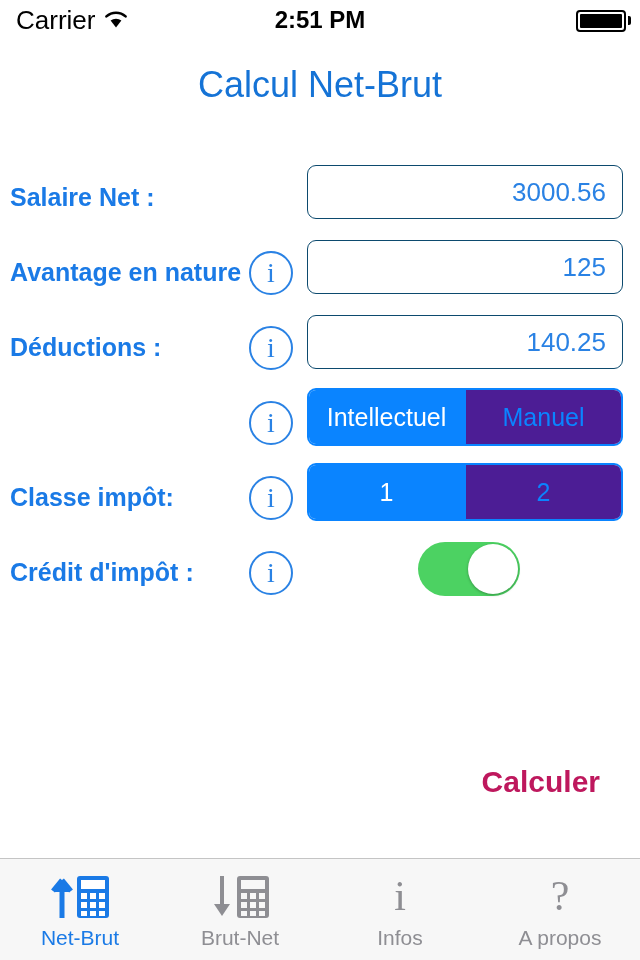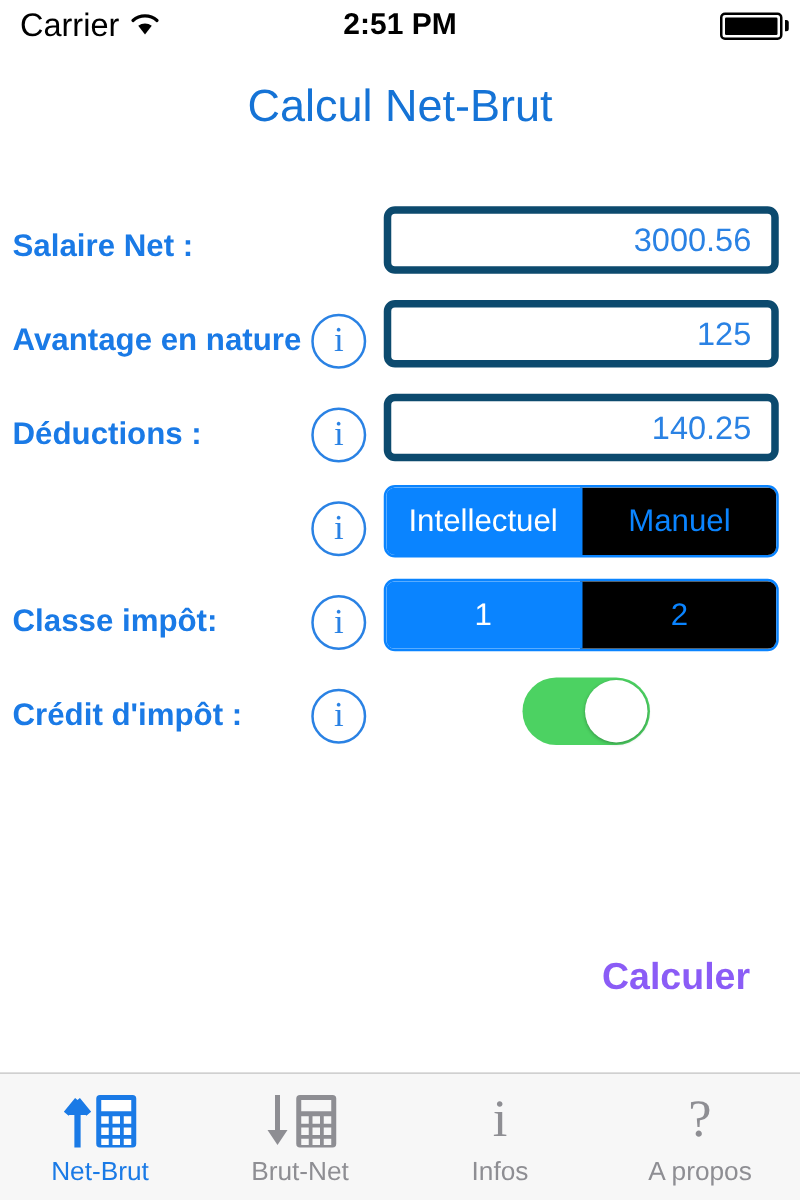--- a/index.html
+++ b/index.html
@@ -175,21 +175,21 @@
   .glyph-plus::before { left: 0; top: 13px; width: 30px; height: 4px; }
   .glyph-plus::after  { top: 0; left: 13px; height: 30px; width: 4px; }
 
   
   .textfield {
     position: absolute;
     left: 307px;
     top: 5px;
     width: 316px;
     height: 54px;
-    border: 6px solid #0c4a6e;
+    border: 1px solid #0c4a6e;
     border-radius: 9px;
     box-sizing: border-box;
     background: #fff;
     display: flex;
     align-items: center;
     justify-content: flex-end;
     padding-right: 16px;
     font-size: 26px;
     color: #2a82e4;
     padding-left: 29px;
@@ -209,21 +209,21 @@
     overflow: hidden;
     background: #fff;
   }
   .segment {
     flex: 1 1 0;
     display: flex;
     align-items: center;
     justify-content: center;
     font-size: 25px;
     color: #0a84ff;
-    background: #000000;
+    background: #4c1d95;
     white-space: nowrap;
   }
   .segment + .segment { border-left: 2px solid #0a84ff; }
   .segment.selected {
     background: #0a84ff;
     color: #ffffff;
   }
 
   
   .toggle {
@@ -247,21 +247,21 @@
     box-shadow: 0 1px 3px rgba(0,0,0,0.30);
   }
 
   
   .calculate-btn {
     position: absolute;
     right: 40px;
     top: 765px;
     font-size: 30px;
     font-weight: bold;
-    color: #8b5cf6;
+    color: #be185d;
   }
 
   
   .tabbar {
     position: absolute;
     left: 0; bottom: 0;
     width: 640px;
     height: 102px;
     background: #f7f7f7;
     border-top: 1px solid #c4c4c4;

